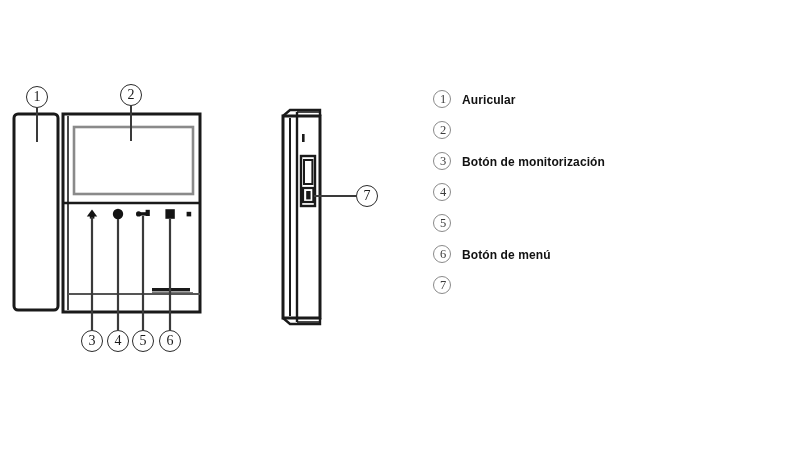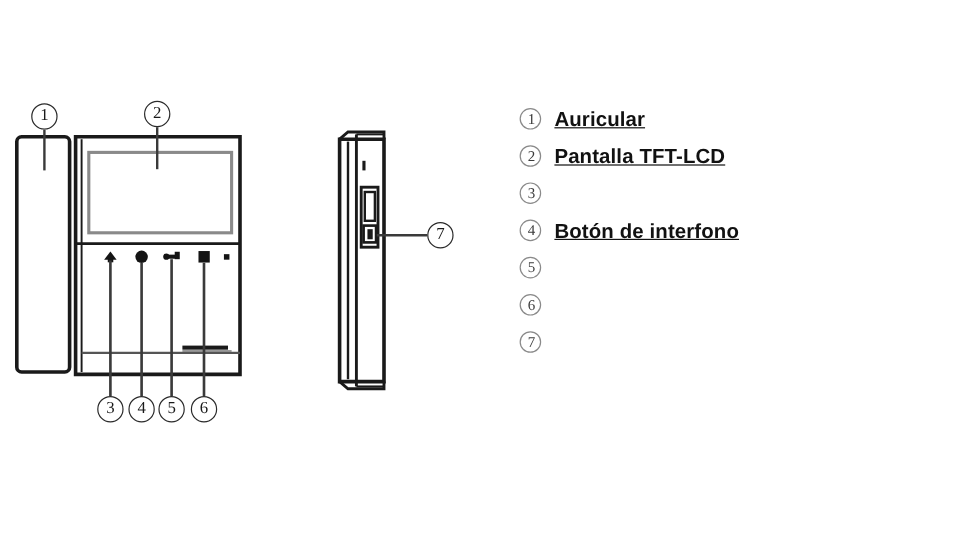--- a/index.html
+++ b/index.html
@@ -61,28 +61,27 @@
   }
   .legend-marker .num {
     position: relative;
     font-size: 12.5px;
     line-height: 1;
     color: #3b3b3b;
     font-family: "Liberation Serif", serif;
     padding-bottom: 1px;
   }
   .legend-label {
-    font-size: 17px;
+    font-size: 12px;
     font-weight: bold;
     color: #111111;
     letter-spacing: 0.1px;
     white-space: nowrap;
     margin-left: 6px;
     font-family: "Liberation Sans", sans-serif;
-    text-decoration: underline;
   }
   .callout {
     position: absolute;
     width: 22px;
     height: 22px;
     display: flex;
     align-items: center;
     justify-content: center;
   }
   .callout .ring {
@@ -227,50 +226,50 @@
         <span class="num">1</span>
       </span>
       <span class="legend-label">Auricular</span>
     </div>
 
     <div class="legend-row">
       <span class="legend-marker">
         <span class="ring"></span>
         <span class="num">2</span>
       </span>
-      <span class="legend-label">Pantalla TFT-LCD</span>
     </div>
 
     <div class="legend-row">
       <span class="legend-marker">
         <span class="ring"></span>
         <span class="num">3</span>
       </span>
+      <span class="legend-label">Botón de monitorización</span>
     </div>
 
     <div class="legend-row">
       <span class="legend-marker">
         <span class="ring"></span>
         <span class="num">4</span>
       </span>
-      <span class="legend-label">Botón de interfono</span>
     </div>
 
     <div class="legend-row">
       <span class="legend-marker">
         <span class="ring"></span>
         <span class="num">5</span>
       </span>
     </div>
 
     <div class="legend-row">
       <span class="legend-marker">
         <span class="ring"></span>
         <span class="num">6</span>
       </span>
+      <span class="legend-label">Botón de menú</span>
     </div>
 
     <div class="legend-row">
       <span class="legend-marker">
         <span class="ring"></span>
         <span class="num">7</span>
       </span>
     </div>
 
   </div>

